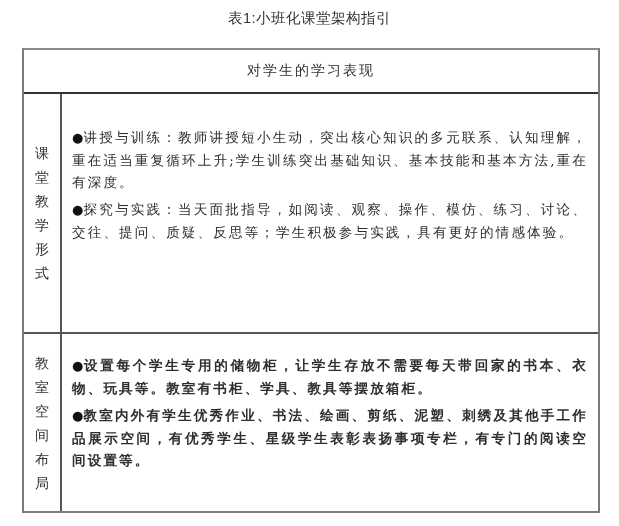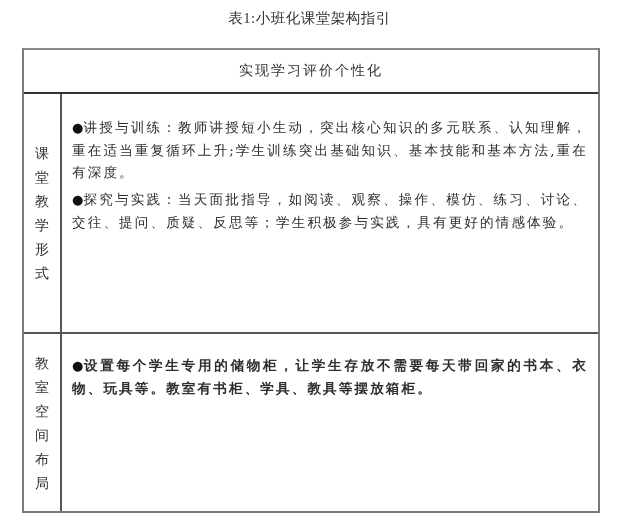--- a/index.html
+++ b/index.html
@@ -3,21 +3,21 @@
 <meta charset="utf-8">
 <style>
   html, body { margin: 0; padding: 0; background: #ffffff; }
   body {
     width: 619px; height: 526px; position: relative; overflow: hidden;
     font-family: "DejaVu Serif", "Liberation Serif", serif;
     color: #2a2a2a;
   }
   .caption {
     position: absolute; top: 9px; left: 0; width: 619px;
-    text-align: center; font-family: Liberation Serif, serif;
+    text-align: center; font-family: Liberation Sans, sans-serif;
     font-size: 14.5px; color: #333; letter-spacing: 0.5px;
   }
   .tbl {
     position: absolute; left: 22px; top: 48px; width: 578px; height: 465px;
     border: 2px solid #7a7a7a; border-top-color: #8a8a8a;
     box-sizing: border-box;
   }
   .tbl-header {
     position: absolute; left: 0; top: 0; right: 0; height: 42px;
     border-bottom: 2px solid #333;
@@ -31,35 +31,35 @@
     position: absolute; left: 0; top: 0; bottom: 0; width: 36px;
     border-right: 2px solid #555;
     display: flex; flex-direction: column; align-items: center; justify-content: center;
     font-size: 14px; color: #333;
   }
   .label-cell span { display: block; line-height: 24px; height: 24px; }
   .content-cell {
     position: absolute; left: 38px; right: 0; top: 0; bottom: 0;
     padding: 0 10px 0 10px;
   }
-  .row1 .content-cell { padding-top: 22px; }
+  .row1 .content-cell { padding-top: 22px; margin-top: 10px; }
   .row2 .content-cell { padding-top: 20px; font-weight: bold; }
   .item {
     font-size: 13.6px; line-height: 22px; letter-spacing: 2.1px;
     margin-bottom: 5px; color: #2e2e2e; text-align: justify;
   }
   .bullet { font-size: 13px; letter-spacing: 0; color: #111; }
 </style>
 </head>
 <body>
 
 <div class="caption">表1:小班化课堂架构指引</div>
 
 <div class="tbl">
-  <div class="tbl-header">实现学习评价个性化</div>
+  <div class="tbl-header">对学生的学习表现</div>
 
   <div class="row row1">
     <div class="label-cell">
       <span>课</span>
       <span>堂</span>
       <span>教</span>
       <span>学</span>
       <span>形</span>
       <span>式</span>
     </div>
@@ -73,15 +73,16 @@
     <div class="label-cell">
       <span>教</span>
       <span>室</span>
       <span>空</span>
       <span>间</span>
       <span>布</span>
       <span>局</span>
     </div>
     <div class="content-cell">
       <div class="item"><span class="bullet">●</span><span>设置每个学生专用的储物柜，让学生存放不需要每天带回家的书本、衣物、玩具等。教室有书柜、学具、教具等摆放箱柜。</span></div>
+      <div class="item"><span class="bullet">●</span><span>教室内外有学生优秀作业、书法、绘画、剪纸、泥塑、刺绣及其他手工作品展示空间，有优秀学生、星级学生表彰表扬事项专栏，有专门的阅读空间设置等。</span></div>
     </div>
   </div>
 </div>
 
 </body></html>

